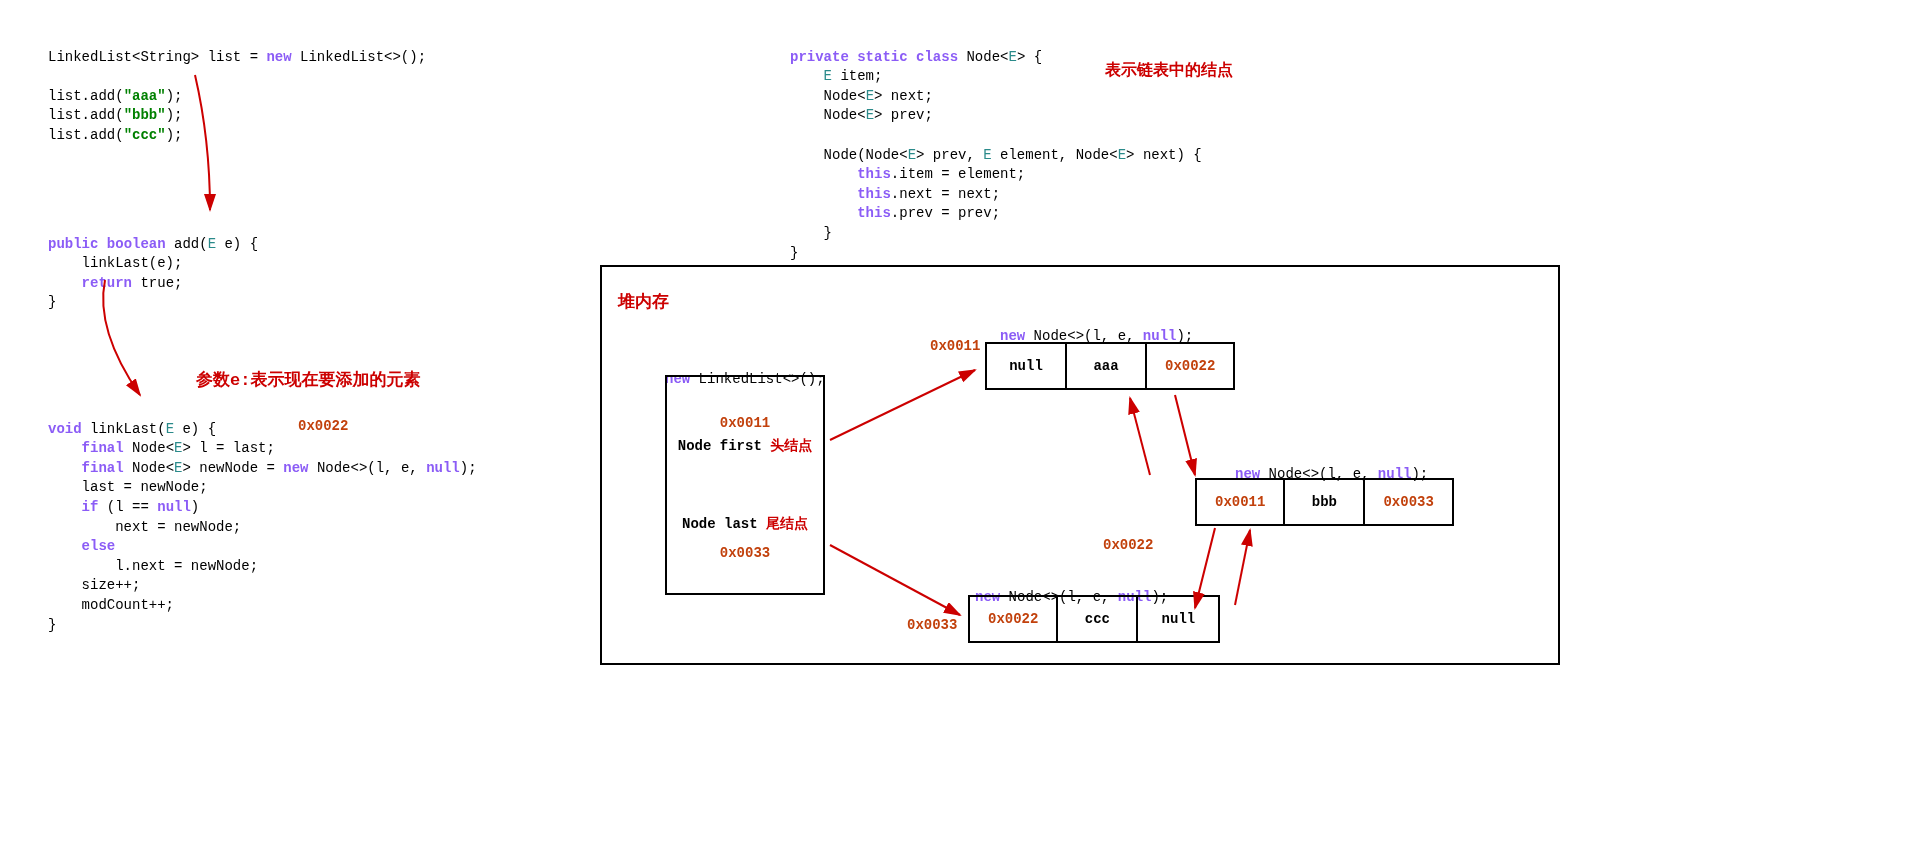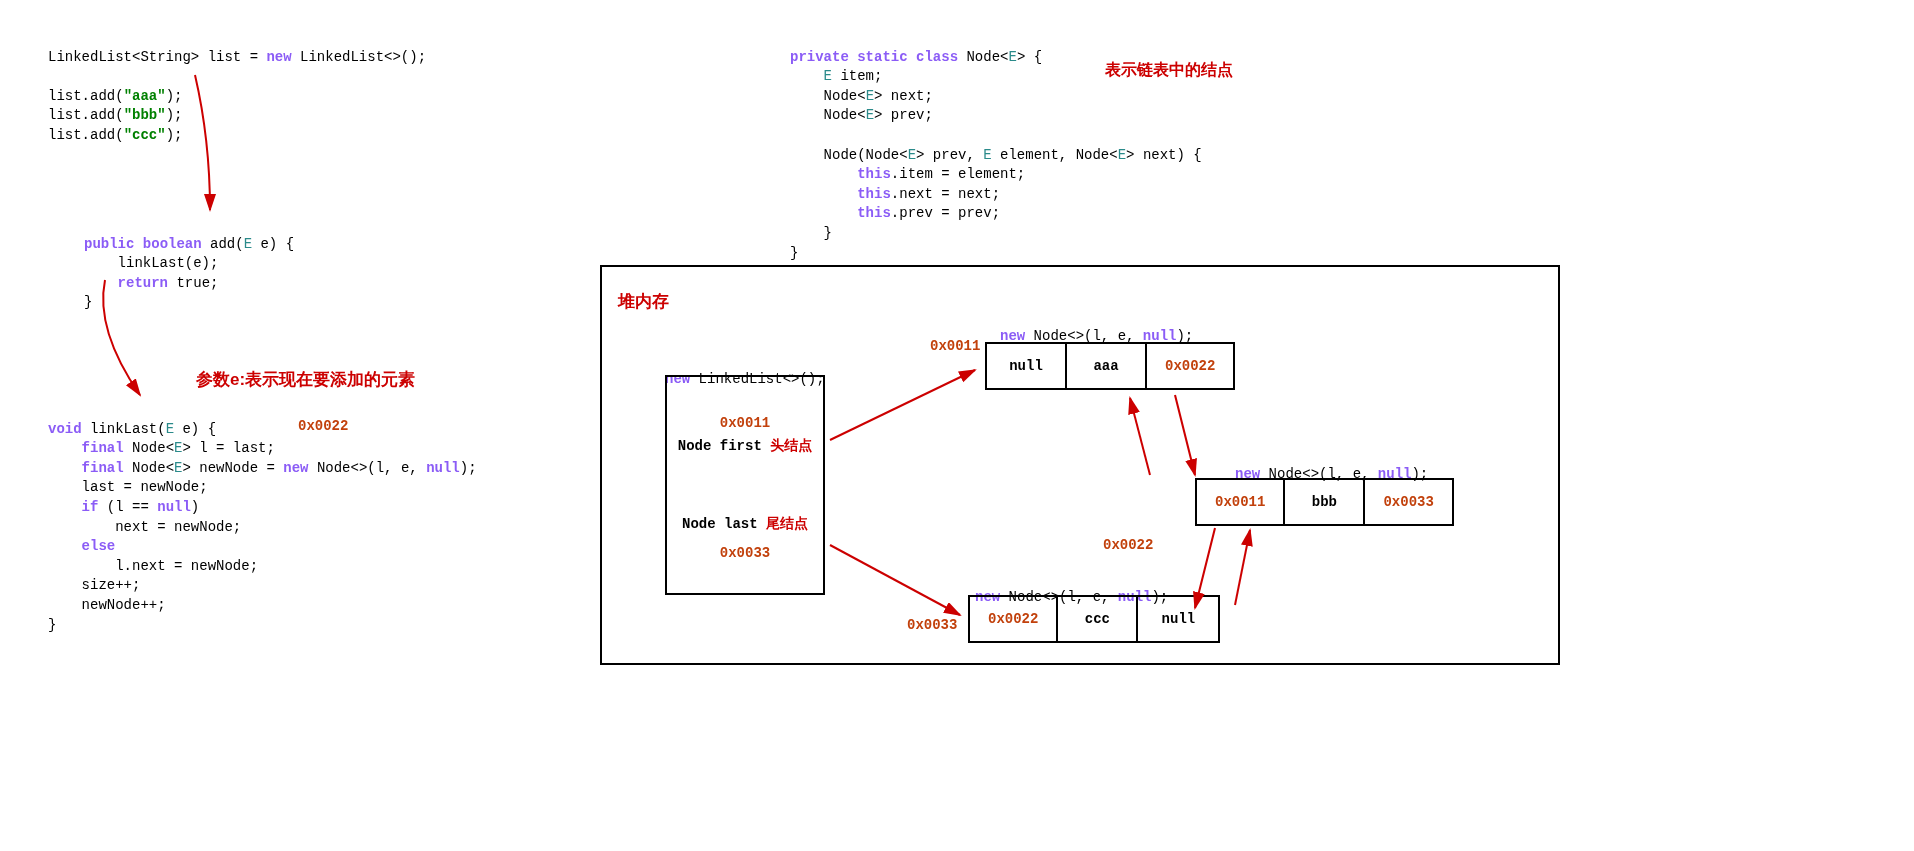--- a/index.html
+++ b/index.html
@@ -34,58 +34,58 @@
     display: flex;
   }
   .node-cell {
     border-right: 2px solid #000;
     padding: 14px 18px;
     text-align: center;
     font-weight: bold;
     min-width: 80px;
   }
   .node-cell:last-child { border-right: none; }
-  .ann { color: #cc0000; font-weight: bold; font-family: Liberation Sans, sans-serif; }
+  .ann { color: #cc0000; font-weight: bold; font-family: Liberation Mono, monospace; }
   .lbl { font-weight: bold; }
   svg.arrows { position: absolute; top:0; left:0; pointer-events: none; }
   svg line, svg path { stroke: #cc0000; stroke-width: 2; fill: none; }
   svg polygon { fill: #cc0000; }
 </style>
 </head>
 <body>
 
 <div class="abs code" style="left:48px; top:28px;">
 <span>LinkedList&lt;String&gt; list = </span><span class="kw">new</span><span> LinkedList&lt;&gt;();</span>
 
 <span>list.add(</span><span class="str">"aaa"</span><span>);</span>
 <span>list.add(</span><span class="str">"bbb"</span><span>);</span>
 <span>list.add(</span><span class="str">"ccc"</span><span>);</span>
 </div>
 
-<div class="abs code" style="left:48px; top:215px;margin-left:36px;">
+<div class="abs code" style="left:48px; top:215px;">
 <span class="kw">public</span> <span class="kw">boolean</span><span> add(</span><span class="gen">E</span><span> e) {</span>
 <span>    linkLast(e);</span>
     <span class="kw">return</span><span> true;</span>
 <span>}</span>
 </div>
 
 <div class="abs ann" style="left:196px; top:368px; font-size:17px;">参数e:表示现在要添加的元素</div>
 <div class="abs red" style="left:298px; top:418px;">0x0022</div>
 
 <div class="abs code" style="left:48px; top:400px;">
 <span class="kw">void</span><span> linkLast(</span><span class="gen">E</span><span> e) {</span>
     <span class="kw">final</span><span> Node&lt;</span><span class="gen">E</span><span>&gt; </span><span>l = last;</span>
     <span class="kw">final</span><span> Node&lt;</span><span class="gen">E</span><span>&gt; </span><span>newNode = </span><span class="kw">new</span><span> Node&lt;&gt;(l, e, </span><span class="kw">null</span><span>);</span>
 <span>    last = newNode;</span>
     <span class="kw">if</span><span> (l == </span><span class="kw">null</span><span>)</span>
 <span>        next = newNode;</span>
     <span class="kw">else</span>
 <span>        l.next = newNode;</span>
 <span>    size++;</span>
-<span>    newNode++;</span>
+<span>    modCount++;</span>
 <span>}</span>
 </div>
 
 <div class="abs code" style="left:790px; top:28px;">
 <span class="kw">private</span> <span class="kw">static</span> <span class="kw">class</span><span> Node&lt;</span><span class="gen">E</span><span>&gt; {</span>
     <span class="gen">E</span><span> item;</span>
 <span>    Node&lt;</span><span class="gen">E</span><span>&gt; </span><span>next;</span>
 <span>    Node&lt;</span><span class="gen">E</span><span>&gt; </span><span>prev;</span>
 
 <span>    Node(Node&lt;</span><span class="gen">E</span><span>&gt; prev, </span><span class="gen">E</span><span> element, Node&lt;</span><span class="gen">E</span><span>&gt; next) {</span>

